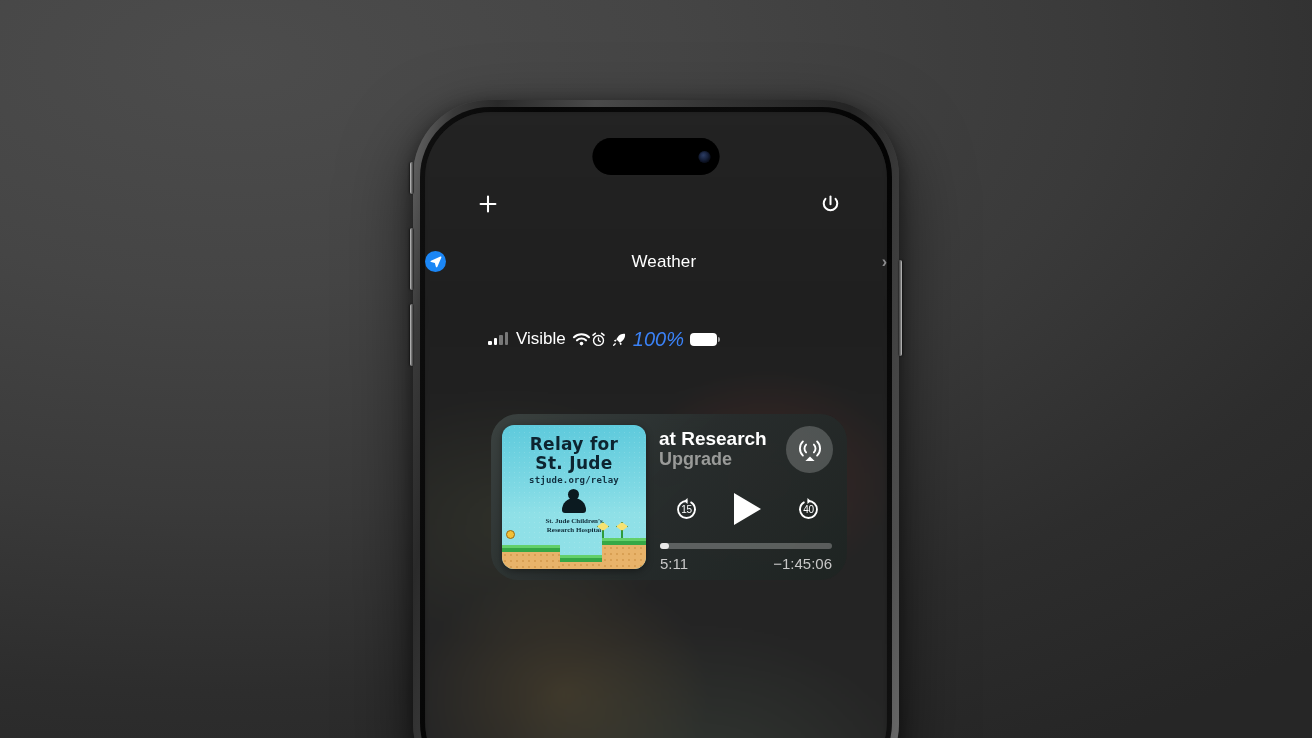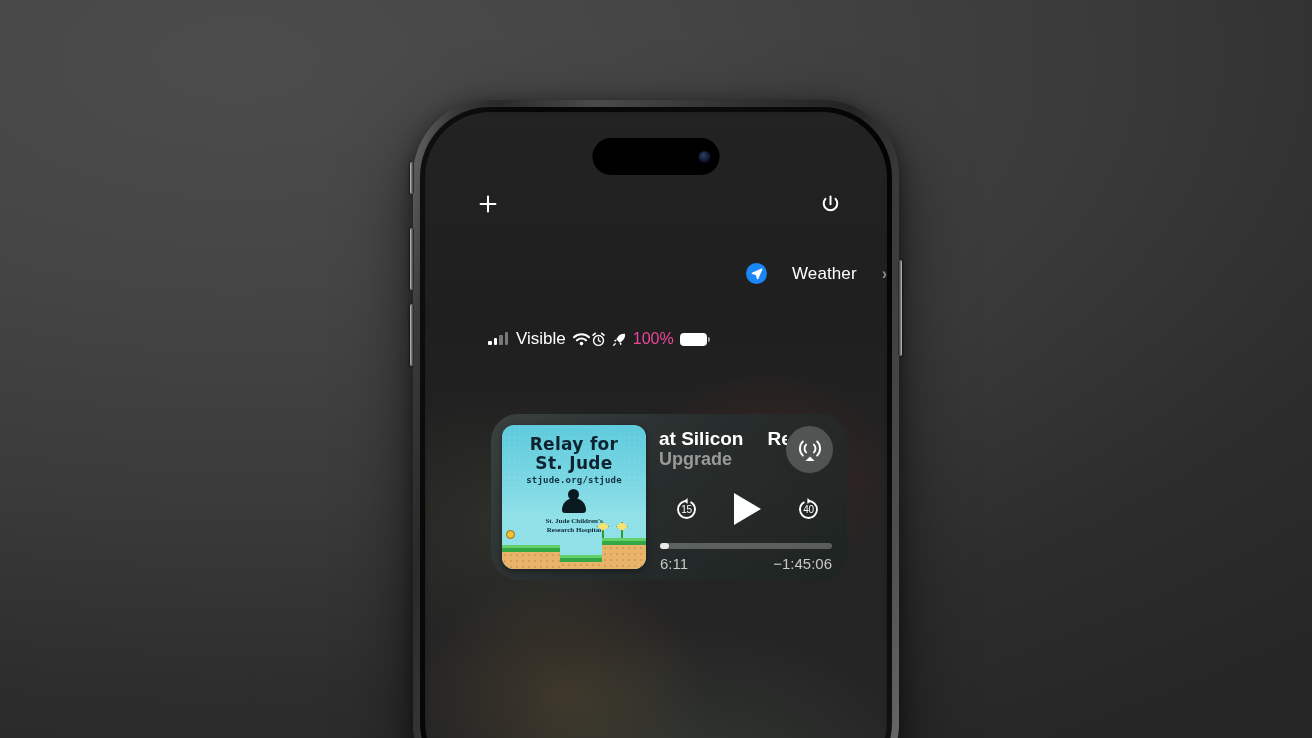--- a/index.html
+++ b/index.html
@@ -68,22 +68,22 @@
     z-index:6;
   }
   .notch .lens {
     width:12px; height:12px; border-radius:50%;
     background:radial-gradient(circle at 40% 35%, #2b3c63 0%, #16203a 45%, #070a12 80%);
     box-shadow:inset 0 0 2px #0a0f1d;
   }
 
   
   .weather-row {
-    position:absolute; top:80px; left:0; right:0;
-    display:flex; align-items:center; justify-content:flex-end; gap:25px;
+    position:absolute; top:68px; left:0; right:0;
+    display:flex; align-items:center; justify-content:space-between; gap:7px;
   }
   .weather-icon {
     width:21px; height:21px; border-radius:50%;
     background:#1b86f5; display:flex; align-items:center; justify-content:center;
   }
   .weather-label { color:#fff; font-size:17px; font-weight:500; letter-spacing:.1px; }
   .weather-chev { color:#8c8c8e; font-size:16px; font-weight:600; line-height:1; }
 
   
   .statusbar {
@@ -92,21 +92,21 @@
     padding:0 54px 0 63px;
   }
   .sb-left, .sb-right { display:flex; align-items:center; gap:6px; }
   .bars { display:flex; align-items:flex-end; gap:2px; height:12px; }
   .bars i { width:3.5px; border-radius:1px; background:#fff; display:block; }
   .bars i:nth-child(1){ height:4px; }
   .bars i:nth-child(2){ height:7px; }
   .bars i:nth-child(3){ height:10px; opacity:.40; }
   .bars i:nth-child(4){ height:13px; opacity:.40; }
   .carrier { color:#fff; font-size:17px; font-weight:500; margin-left:2px; }
-  .batt-pct { color:#ec4899; font-size:16px; font-weight:500; }
+  .batt-pct { color:#3b82f6; font-size:20px; font-weight:500;font-style:italic; }
   .batt {
     width:27px; height:13px; border-radius:4px; background:#fff; position:relative;
   }
   .batt::after {
     content:""; position:absolute; right:-3.5px; top:4px;
     width:2.5px; height:5px; border-radius:0 2px 2px 0; background:rgba(255,255,255,.55);
   }
 
   
   .media {
@@ -313,21 +313,21 @@
         <span class="batt-pct">100%</span>
         <span class="batt"></span>
       </div>
     </div>
 
     <div class="media">
       <div class="art">
         <div class="sky-dots"></div>
         <div class="art-t1">Relay for</div>
         <div class="art-t2">St. Jude</div>
-        <div class="art-url">stjude.org/stjude</div>
+        <div class="art-url">stjude.org/relay</div>
         <div class="art-kid"></div>
         <div class="art-hosp">
           <span>St. Jude Children's</span><br>
           <span>Research Hospital</span>
         </div>
         <div class="art-ground">
           <div class="grass g-left"></div>
               <div class="dirt d-left"></div>
           <div class="grass g-mid"></div>
               <div class="dirt d-mid"></div>
@@ -339,21 +339,21 @@
                 <span class="head"></span>
               </div>
           <div class="flower f2">
                 <span class="stem"></span>
                 <span class="head"></span>
               </div>
         </div>
       </div>
 
       <div class="media-right">
-        <div class="mtitle"><span>at Silicon</span><span class="seg2">Rel</span></div>
+        <div class="mtitle"><span>at Research</span><span class="seg2">Rel</span></div>
         <div class="msub">Upgrade</div>
 
         <div class="airplay">
           <svg width="26" height="26" viewBox="0 0 26 26">
             <path d="M13 19.5 8.4 24h9.2z" fill="#fff"></path>
             <path d="M9.1 15.4a5.5 5.5 0 0 1 0-7.8M16.9 7.6a5.5 5.5 0 0 1 0 7.8" fill="none" stroke="#fff" stroke-width="1.9" stroke-linecap="round"></path>
             <path d="M5.9 18.6a10 10 0 0 1 0-14.2M20.1 4.4a10 10 0 0 1 0 14.2" fill="none" stroke="#fff" stroke-width="1.9" stroke-linecap="round"></path>
           </svg>
         </div>
 
@@ -375,21 +375,21 @@
             </svg>
             <span>40</span>
           </div>
         </div>
 
         <div class="progress-wrap">
           <div class="track">
             <div class="fill" id="pfill" style="width: 5%;"></div>
           </div>
           <div class="times">
-            <span>6:11</span>
+            <span>5:11</span>
             <span>−1:45:06</span>
           </div>
         </div>
       </div>
     </div>
 
     <div class="grid">
 
       
 

